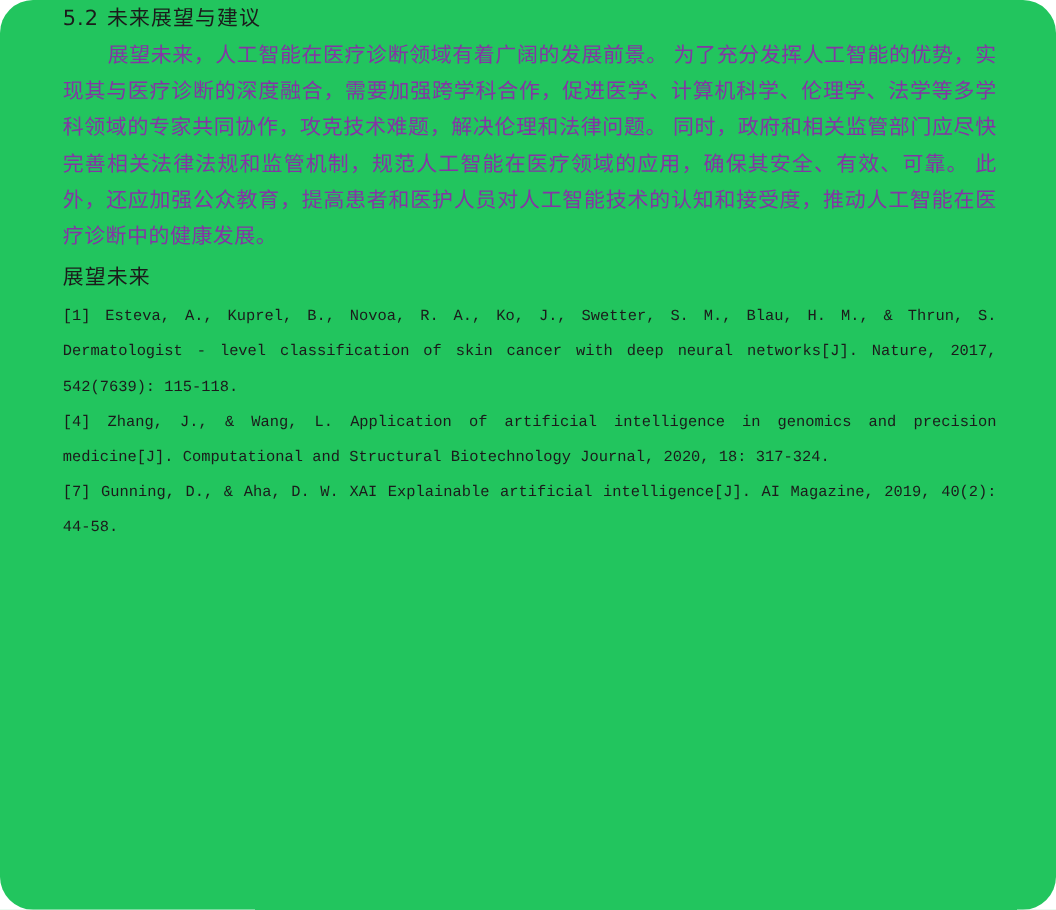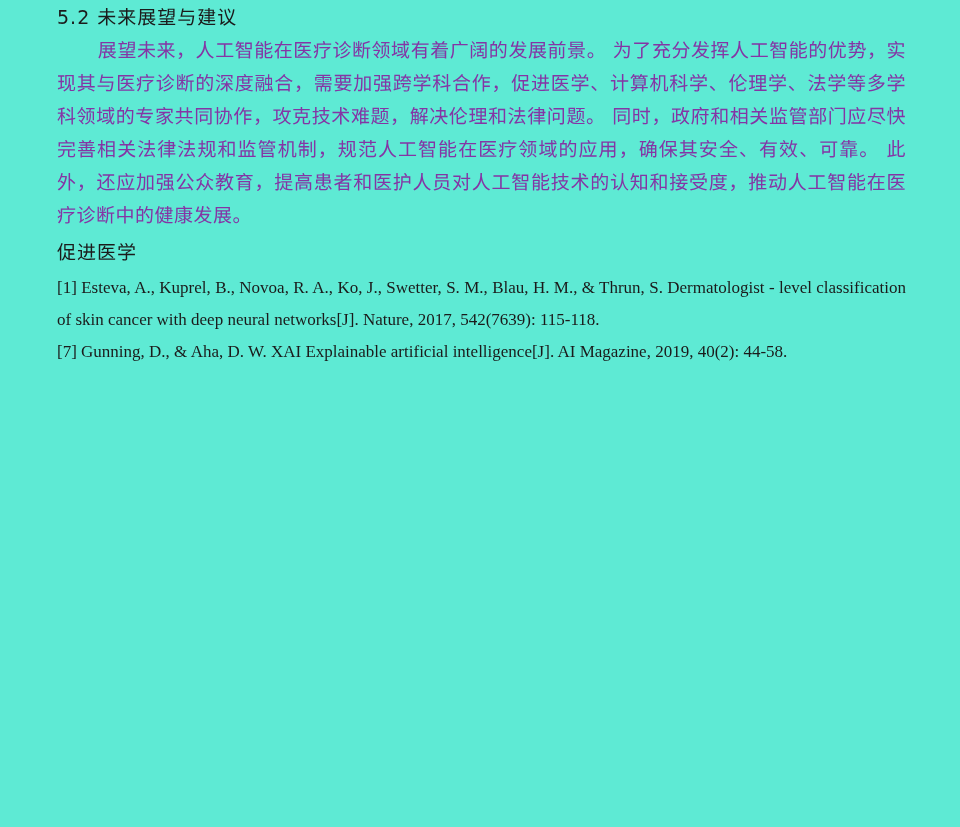--- a/index.html
+++ b/index.html
@@ -11,71 +11,74 @@
     width: 960px;
     height: 827px;
     overflow: hidden;
     font-family: "DejaVu Sans", "Liberation Sans", sans-serif;
   }
   .page {
     box-sizing: border-box;
     width: 960px;
     height: 827px;
     padding: 5px 54px 0 57px;
-    background: #5eead4;
+    background: #22c55e;
+    border-radius: 30px;
   }
   .section-heading {
     font-size: 19px;
     line-height: 24px;
     font-weight: 500;
     color: #1b1b1b;
     margin: 0 0 5px 0;
     letter-spacing: 1px;
   }
   .body-paragraph {
     font-size: 19px;
     line-height: 33px;
     color: #8435a5;
     text-align: justify;
     text-justify: inter-ideograph;
     text-indent: 2.15em;
     margin: 0 0 6px 0;
     letter-spacing: 0.5px;
+    font-family: Liberation Serif, serif;
   }
   .references-heading {
     font-size: 19px;
     line-height: 24px;
     font-weight: 500;
     color: #1b1b1b;
     margin: 8px 0 8px 0;
     letter-spacing: 1px;
   }
   .references-list {
     margin: 0;
     padding: 0;
   }
   .reference-item {
-    font-family: Liberation Serif, serif;
-    font-size: 17px;
+    font-family: Liberation Mono, monospace;
+    font-size: 14px;
     line-height: 32px;
     color: #1b1b1b;
     text-align: justify;
     margin: 0;
   }
 </style>
 </head>
 <body>
 
 <div class="page">
 
   <h1 class="section-heading">5.2 未来展望与建议</h1>
 
   <p class="body-paragraph">展望未来，人工智能在医疗诊断领域有着广阔的发展前景。 为了充分发挥人工智能的优势，实现其与医疗诊断的深度融合，需要加强跨学科合作，促进医学、计算机科学、伦理学、法学等多学科领域的专家共同协作，攻克技术难题，解决伦理和法律问题。 同时，政府和相关监管部门应尽快完善相关法律法规和监管机制，规范人工智能在医疗领域的应用，确保其安全、有效、可靠。 此外，还应加强公众教育，提高患者和医护人员对人工智能技术的认知和接受度，推动人工智能在医疗诊断中的健康发展。</p>
 
-  <h2 class="references-heading">促进医学</h2>
+  <h2 class="references-heading">展望未来</h2>
 
   <div class="references-list">
     <p class="reference-item">[1] Esteva, A., Kuprel, B., Novoa, R. A., Ko, J., Swetter, S. M., Blau, H. M., &amp; Thrun, S. Dermatologist - level classification of skin cancer with deep neural networks[J]. Nature, 2017, 542(7639): 115-118.</p>
+    <p class="reference-item">[4] Zhang, J., &amp; Wang, L. Application of artificial intelligence in genomics and precision medicine[J]. Computational and Structural Biotechnology Journal, 2020, 18: 317-324.</p>
     <p class="reference-item">[7] Gunning, D., &amp; Aha, D. W. XAI Explainable artificial intelligence[J]. AI Magazine, 2019, 40(2): 44-58.</p>
 
   </div>
 
 </div>
 
 </body></html>

